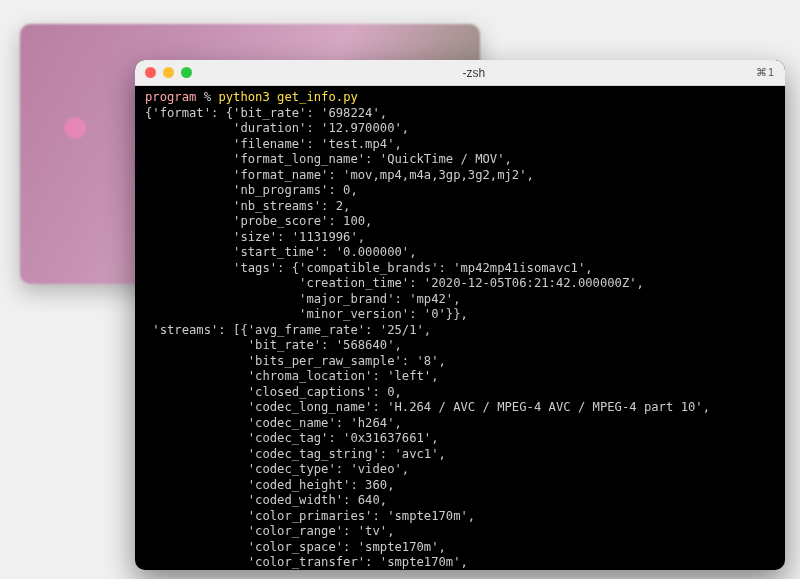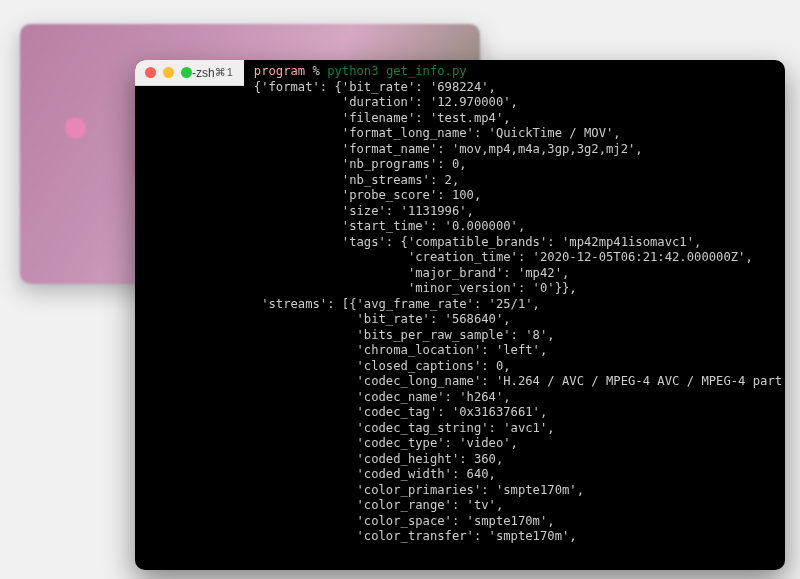--- a/index.html
+++ b/index.html
@@ -33,21 +33,21 @@
     position: absolute;
     top: 60px;
     left: 135px;
     width: 650px;
     height: 510px;
     border-radius: 10px;
     overflow: hidden;
     box-shadow: 0 12px 30px rgba(0,0,0,0.45);
     background: #000;
     display: flex;
-    flex-direction: row;
+    flex-direction: column;
   }
   .titlebar {
     height: 26px;
     background: #efefef;
     display: flex;
     align-items: center;
     padding: 0 10px;
     border-bottom: 1px solid #d4d4d4;
     font-size: 12px;
     color: #3a3a3a;
@@ -65,21 +65,21 @@
     padding: 4px 10px 0 10px;
     font-family: "Menlo","Consolas",monospace;
     font-size: 12.2px;
     line-height: 15.5px;
     color: #ccc;
     white-space: pre;
     overflow: hidden;
   }
   .prompt .host { color:#fca5a5; }
   .prompt .sep  { color:#ccc; }
-  .prompt .cmd  { color:#15803d; }
+  .prompt .cmd  { color:#fde047; }
 </style>
 </head>
 <body>
 
 <div class="video-thumb"></div>
 
 <div class="terminal">
   <div class="titlebar">
     <div class="traffic">
       <div class="dot red"></div>

